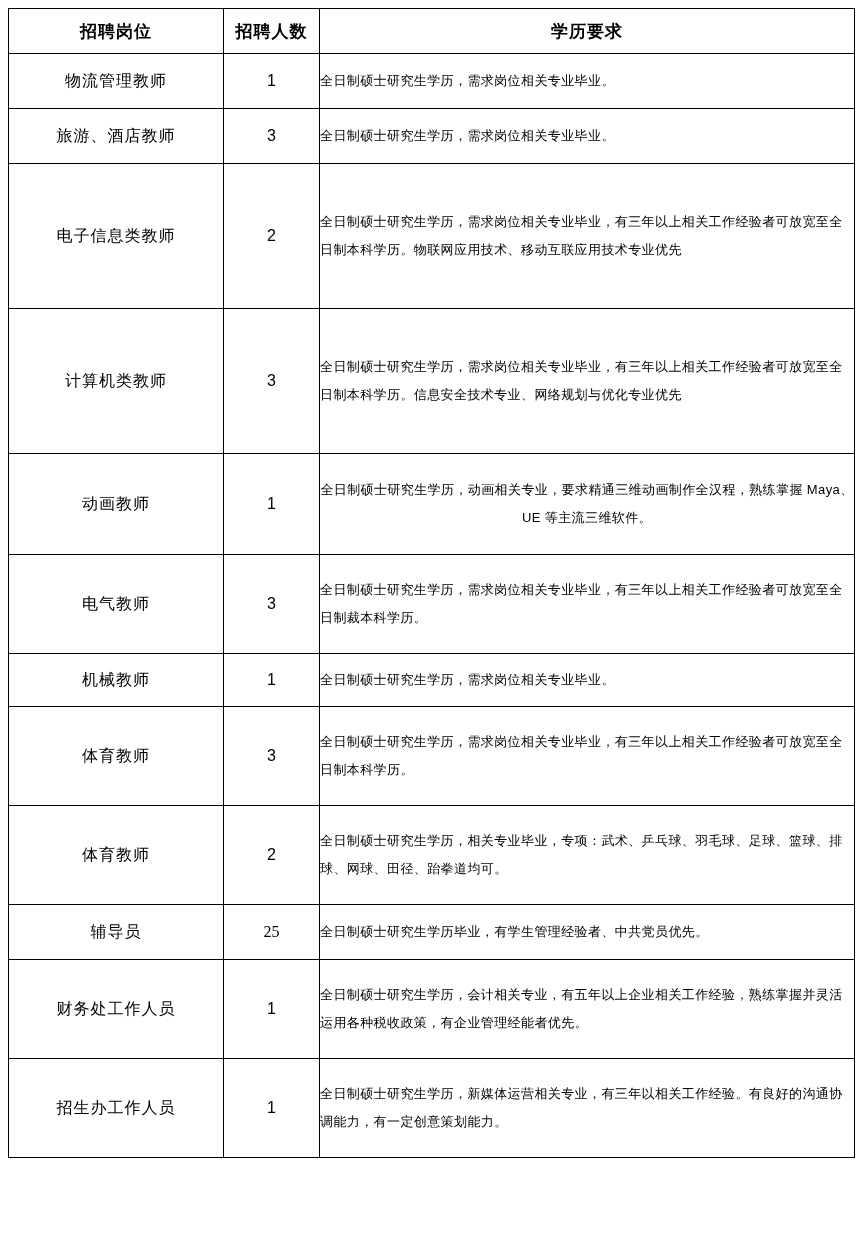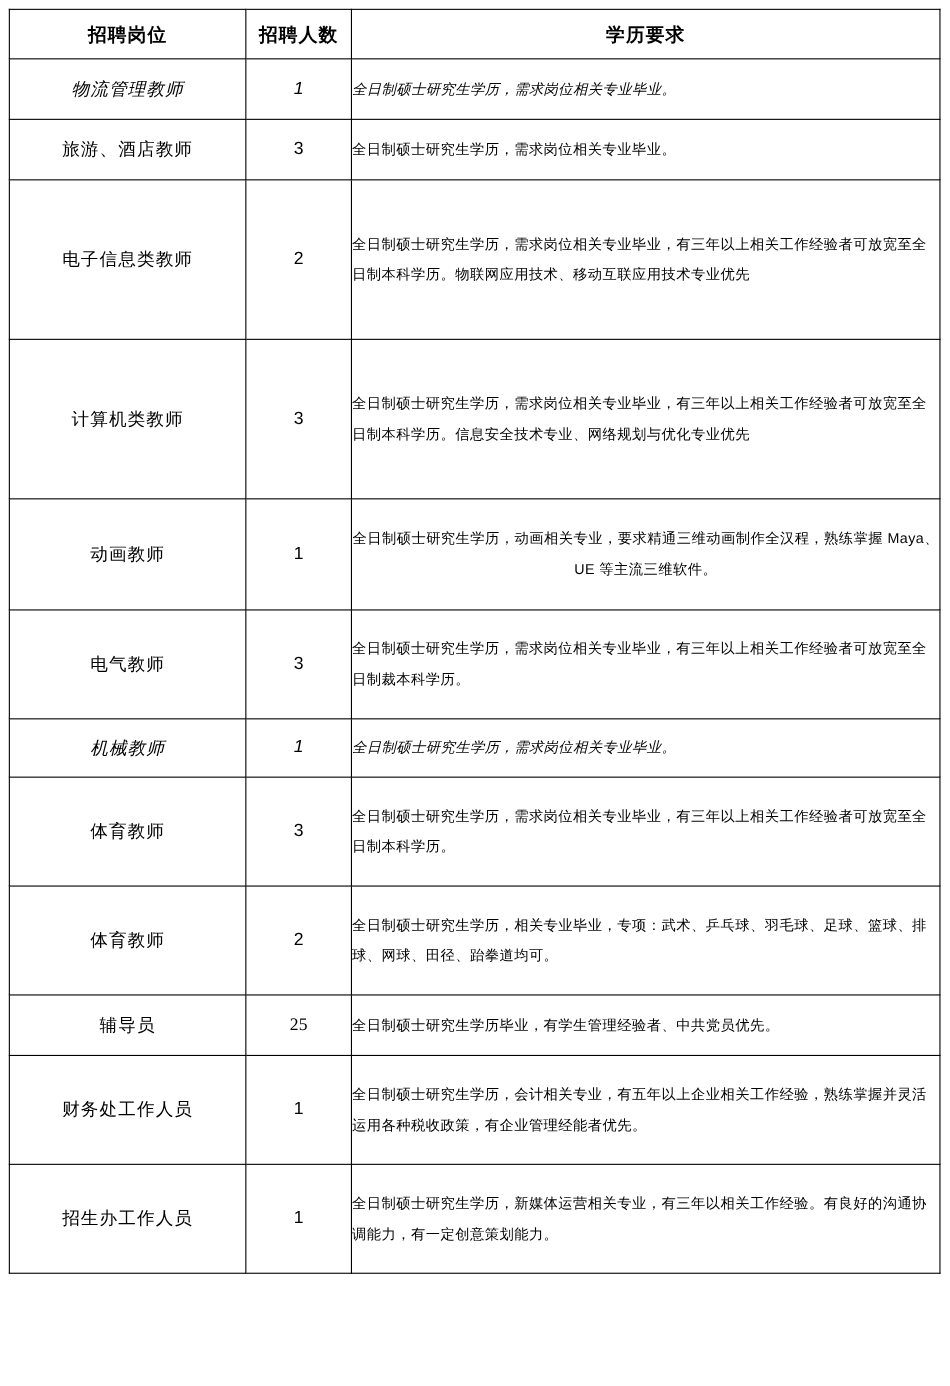--- a/index.html
+++ b/index.html
@@ -54,27 +54,27 @@
     font-family: "Liberation Sans", "DejaVu Sans", sans-serif;
   }
   td.req {
     text-align: left;
     font-size: 13px;
     line-height: 2.15;
     padding: 6px 10px 6px 12px;
     font-family: "Liberation Sans", "DejaVu Sans", sans-serif;
     letter-spacing: 0.4px;
   }
-  tr.r1 td { height: 54px; font-style: italic; }
+  tr.r1 td { height: 54px; }
   tr.r2 td { height: 54px; }
   tr.r3 td { height: 144px; }
   tr.r4 td { height: 144px; }
   tr.r5 td { height: 100px; text-align: center; }
   tr.r6 td { height: 98px; }
-  tr.r7 td { height: 52px; font-style: italic; }
+  tr.r7 td { height: 52px; }
   tr.r8 td { height: 98px; }
   tr.r9 td { height: 98px; }
   tr.r10 td { height: 54px; font-family: Liberation Serif, serif; }
   tr.r11 td { height: 98px; }
   tr.r12 td { height: 98px; }
 </style>
 </head>
 <body>
 
 <div class="page">

